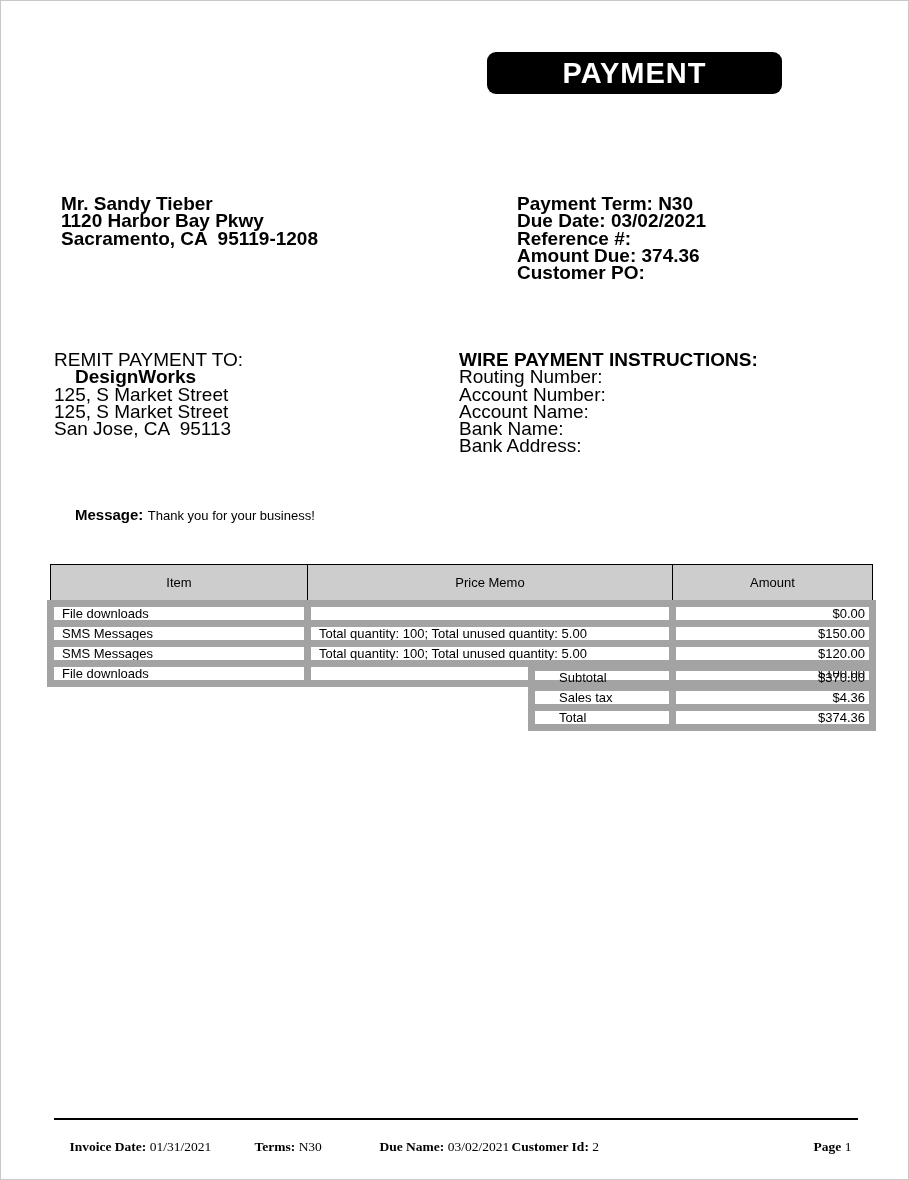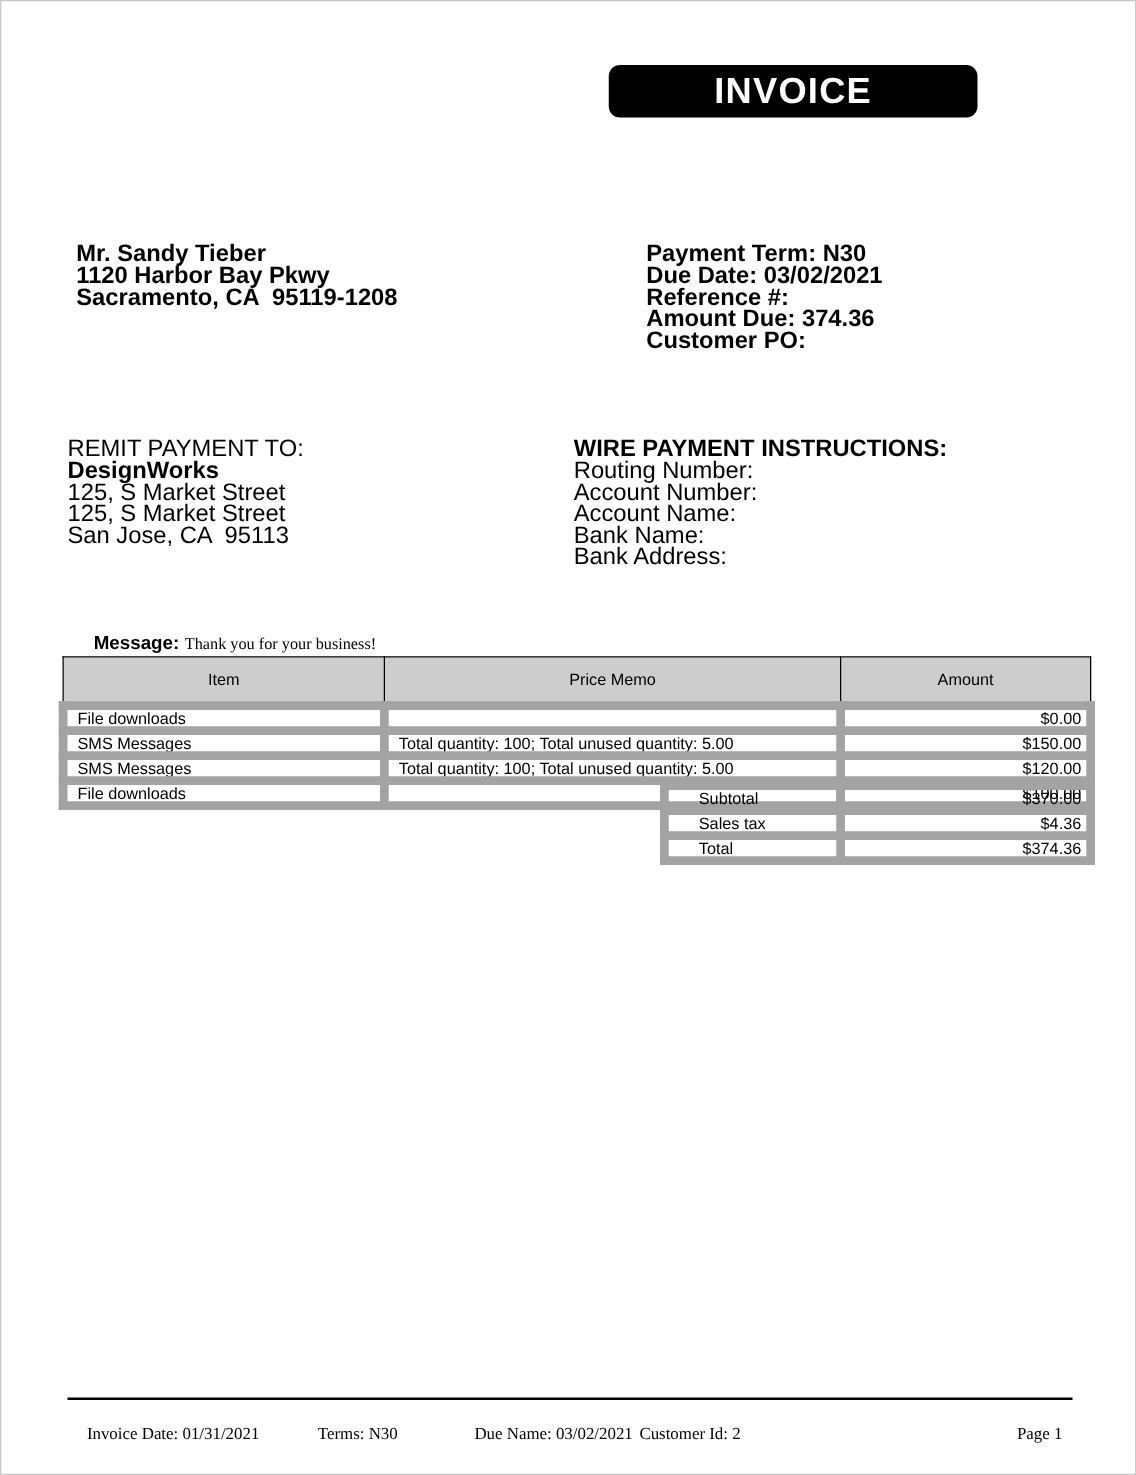--- a/index.html
+++ b/index.html
@@ -36,31 +36,31 @@
     font-size: 15px;
     white-space: pre;
   }
 
   
   .block { position: absolute; font-size: 19px; line-height: 17.3px; }
   .block div { white-space: pre; }
   .customer { left: 60px; top: 194px; font-weight: bold; }
   .pay-summary { left: 496px; top: 194px; font-weight: bold; margin-left: 20px; }
   .remit { left: 53px; top: 350px; }
-  .remit .company { font-weight: bold; }
+  .remit .company { font-weight: bold; margin-left: 21px; }
   .wire { left: 458px; top: 350px; }
   .wire .heading { font-weight: bold; }
 
   
   .message { position: absolute; left: 53px; top: 505px; }
   .message .label { font-weight: bold; font-size: 15px; margin-left: 21px; }
-  .message .text { font-size: 13px; font-family: Liberation Serif, serif; }
-
-  
-  table { border-collapse: collapse; table-layout: fixed; }
+  .message .text { font-size: 13px; }
+
+  
+  table { border-collapse: collapse; table-layout: fixed; margin-top: 39px; }
   .items-table {
     position: absolute;
     left: 46px; top: 524px;
     width: 822px;
   }
   .items-table th {
     background: #cdcdcd;
     border: 1px solid #000;
     height: 39px;
     font-size: 13px;
@@ -95,34 +95,34 @@
     width: 804px; height: 2px;
     background: #000;
   }
   .footer-item {
     position: absolute;
     top: 1122px;
     font-family: "Liberation Serif", serif;
     font-size: 13.5px;
     white-space: pre;
   }
-  .footer-item .f-label { font-weight: normal; }
+  .footer-item .f-label { font-weight: bold; }
   .fi-0 { left: 55px; }
   .fi-1 { left: 240px; }
   .fi-2 { left: 365px; }
   .fi-3 { left: 497px; }
   .fi-4 { left: 799px; }
 </style>
 </head>
 <body>
 
 <div class="page">
 
   <div class="banner">
-    <span>INVOICE</span>
+    <span>PAYMENT</span>
   </div>
 
 
   <div class="block customer">
     <div>Mr. Sandy Tieber</div>
     <div>1120 Harbor Bay Pkwy</div>
     <div>Sacramento, CA  95119-1208</div>
   </div>
 
   <div class="block pay-summary">

